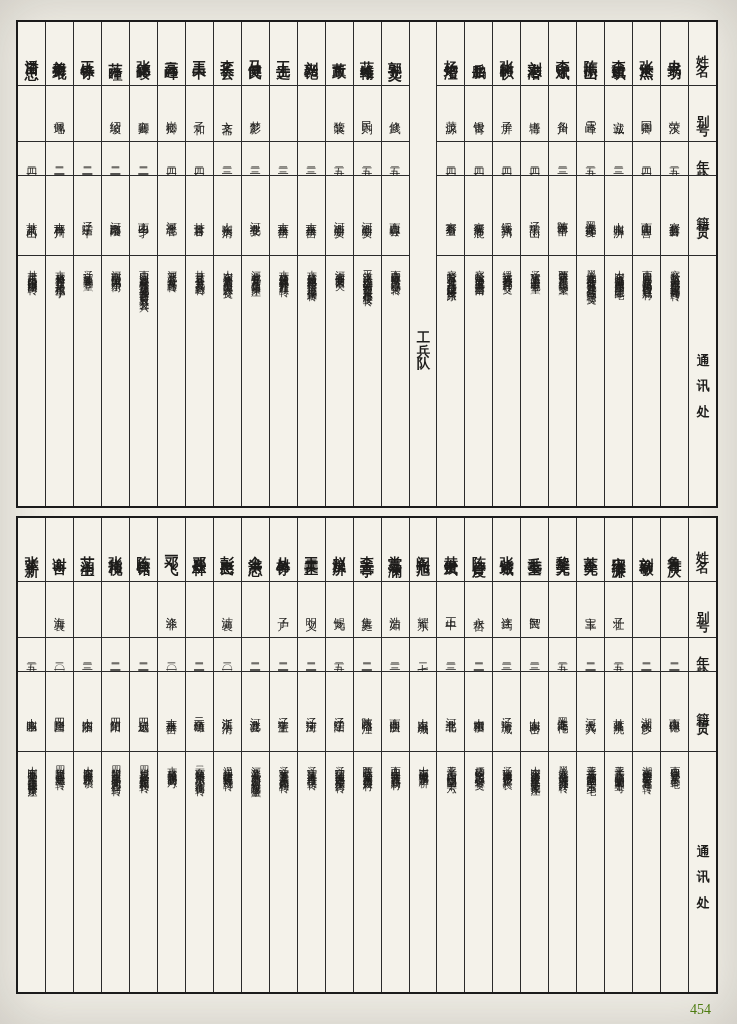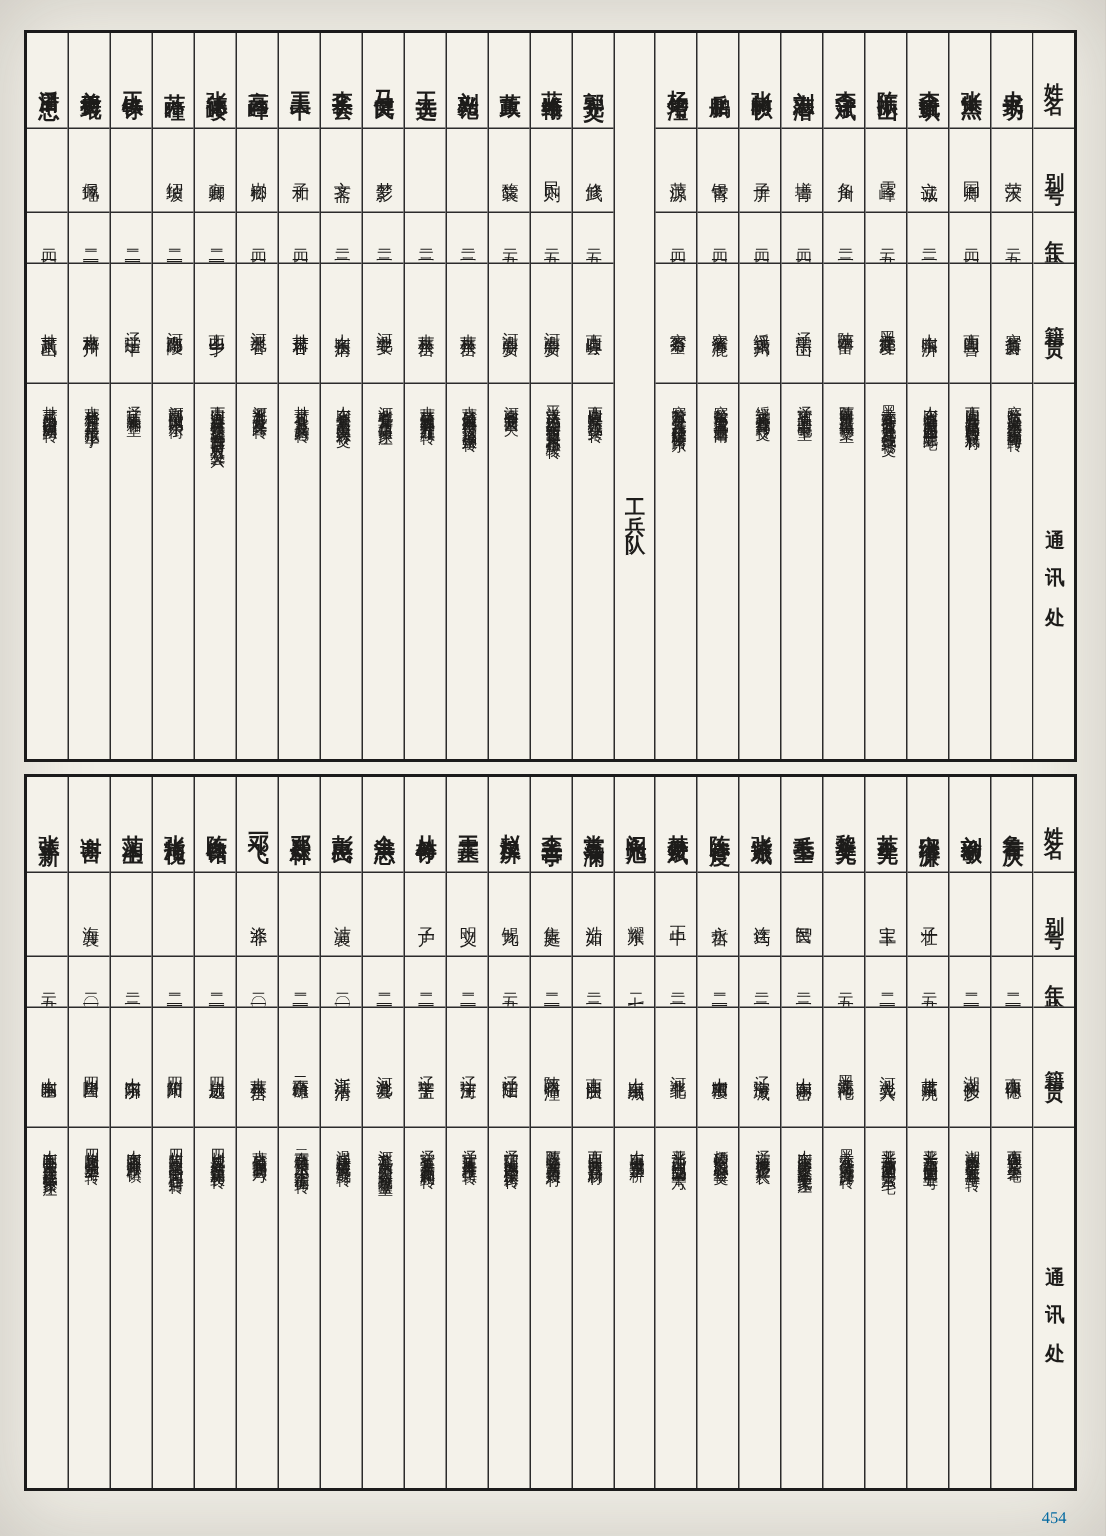--- a/index.html
+++ b/index.html
@@ -58,21 +58,21 @@
   .header-col .c-origin .vtext { letter-spacing:9px; font-size:13px;}
   
   .section-col { justify-content:flex-start; }
   .section-col .cell {
     height:100%; border-bottom:none;
     align-items:center; padding-top:150px; justify-content:center;
   }
   .section-col .vtext { font-size:13.5px; font-weight:600; letter-spacing:12px; line-height:16px; }
   .page-number {
     position:absolute; right:26px; bottom:6px;
-    font-size:11px; color:#0369a1;
+    font-size:14px; color:#4d7c0f;
     font-family:"Liberation Serif","DejaVu Serif",serif;
   }
 </style>
 </head>
 <body>
 
 <div class="page">
   <div class="scan-table upper">
       <div class="col header-col">
         <div class="cell c-name">

